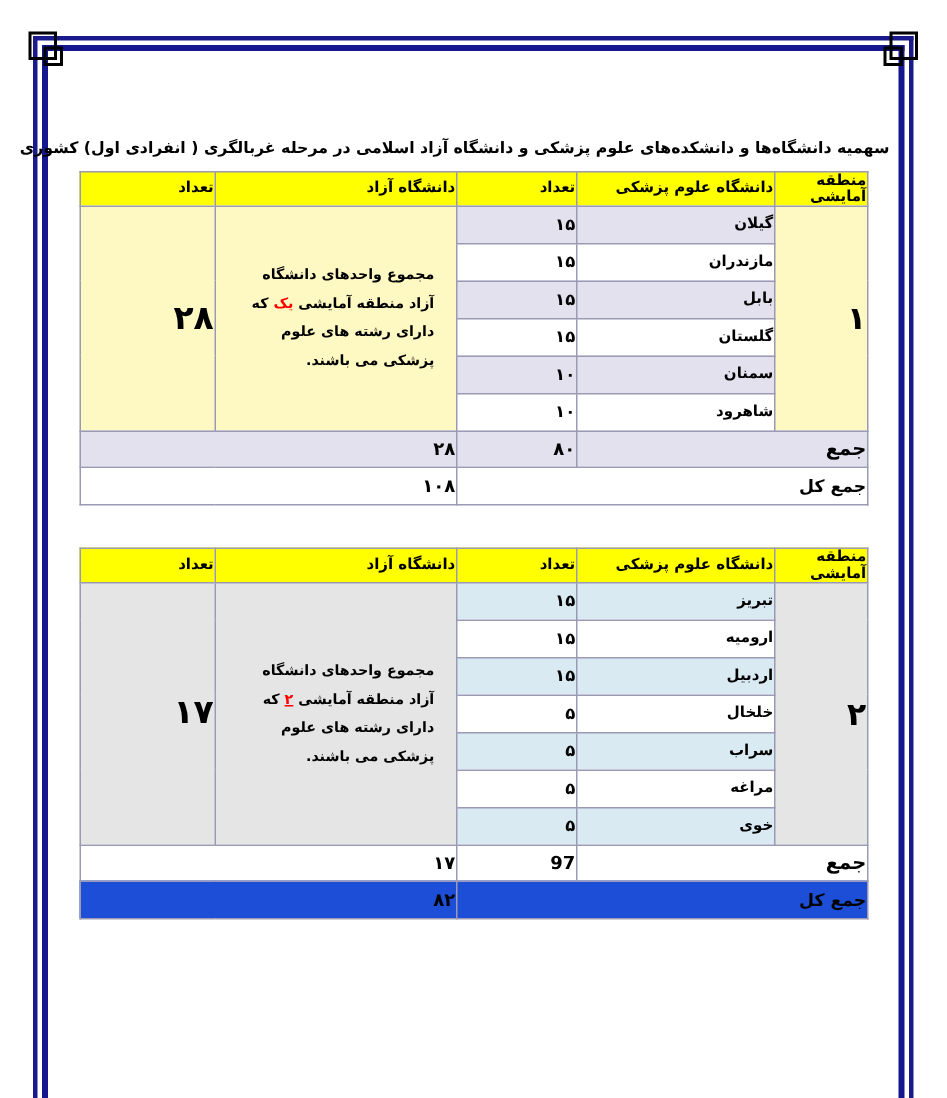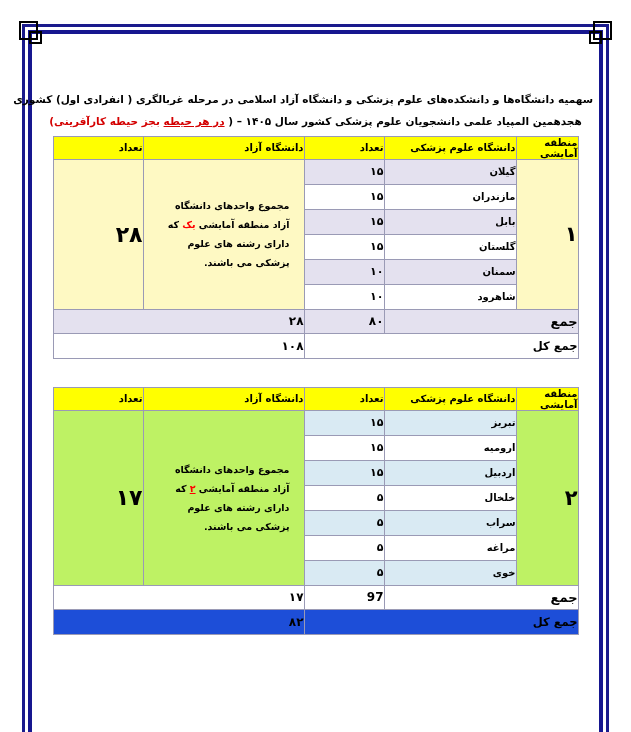--- a/index.html
+++ b/index.html
@@ -116,21 +116,21 @@
   .t1 .shade   { background: #e4e1ef; }
   .t1 .plain   { background: #ffffff; }
   .t1 td.merge { background: #fef9c3; }
   .t1 tr.data td { height: 24px; }
   .t1 .sum-row td { background: #e4e1ef; height: 23px; }
   .t1 .total-row td { background: #ffffff; height: 24px; margin-left: 32px; }
 
   
   .t2 .shade   { background: #d9eaf3; }
   .t2 .plain   { background: #ffffff; }
-  .t2 td.merge { background: #bef264; }
+  .t2 td.merge { background: #e5e5e5; }
   .t2 tr.data td { height: 24px; }
   .t2 .sum-row td { background: #ffffff; height: 23px; }
   .t2 .total-row td { background: #1d4ed8; height: 24px; }
   .t2 td, .t2 th { border-color: #5b9bb5; }
   .t2 th { border-color: #9a9ab5; }
 
   .region-num {
     font-size: 21px;
     font-weight: bold;
     color: #000000;
@@ -167,23 +167,20 @@
   <span class="corner-orn tr"></span>
   <span class="corner-orn2 tl"></span>
   <span class="corner-orn2 tr"></span>
 </div>
 
 <div id="content">
 
   <div class="title-block">
     <div class="title-line">
       <span>سهمیه دانشگاه‌ها و دانشکده‌های علوم پزشکی  و دانشگاه آزاد  اسلامی در مرحله غربالگری ( انفرادی اول) کشوری</span>
-    </div>
-    <div class="title-line line2">
-      <span>هجدهمین المپیاد علمی دانشجویان علوم پزشکی کشور سال ۱۴۰۵ – ( </span><span class="red ul">در هر حیطه</span><span class="red"> بجز حیطه کارآفرینی</span><span class="red">)</span>
     </div>
   </div>
 
   <table class="sheet t1">
     <colgroup>
       <col class="c-region">
         <col class="c-uni">
         <col class="c-count1">
         <col class="c-azad">
         <col class="c-count2">

